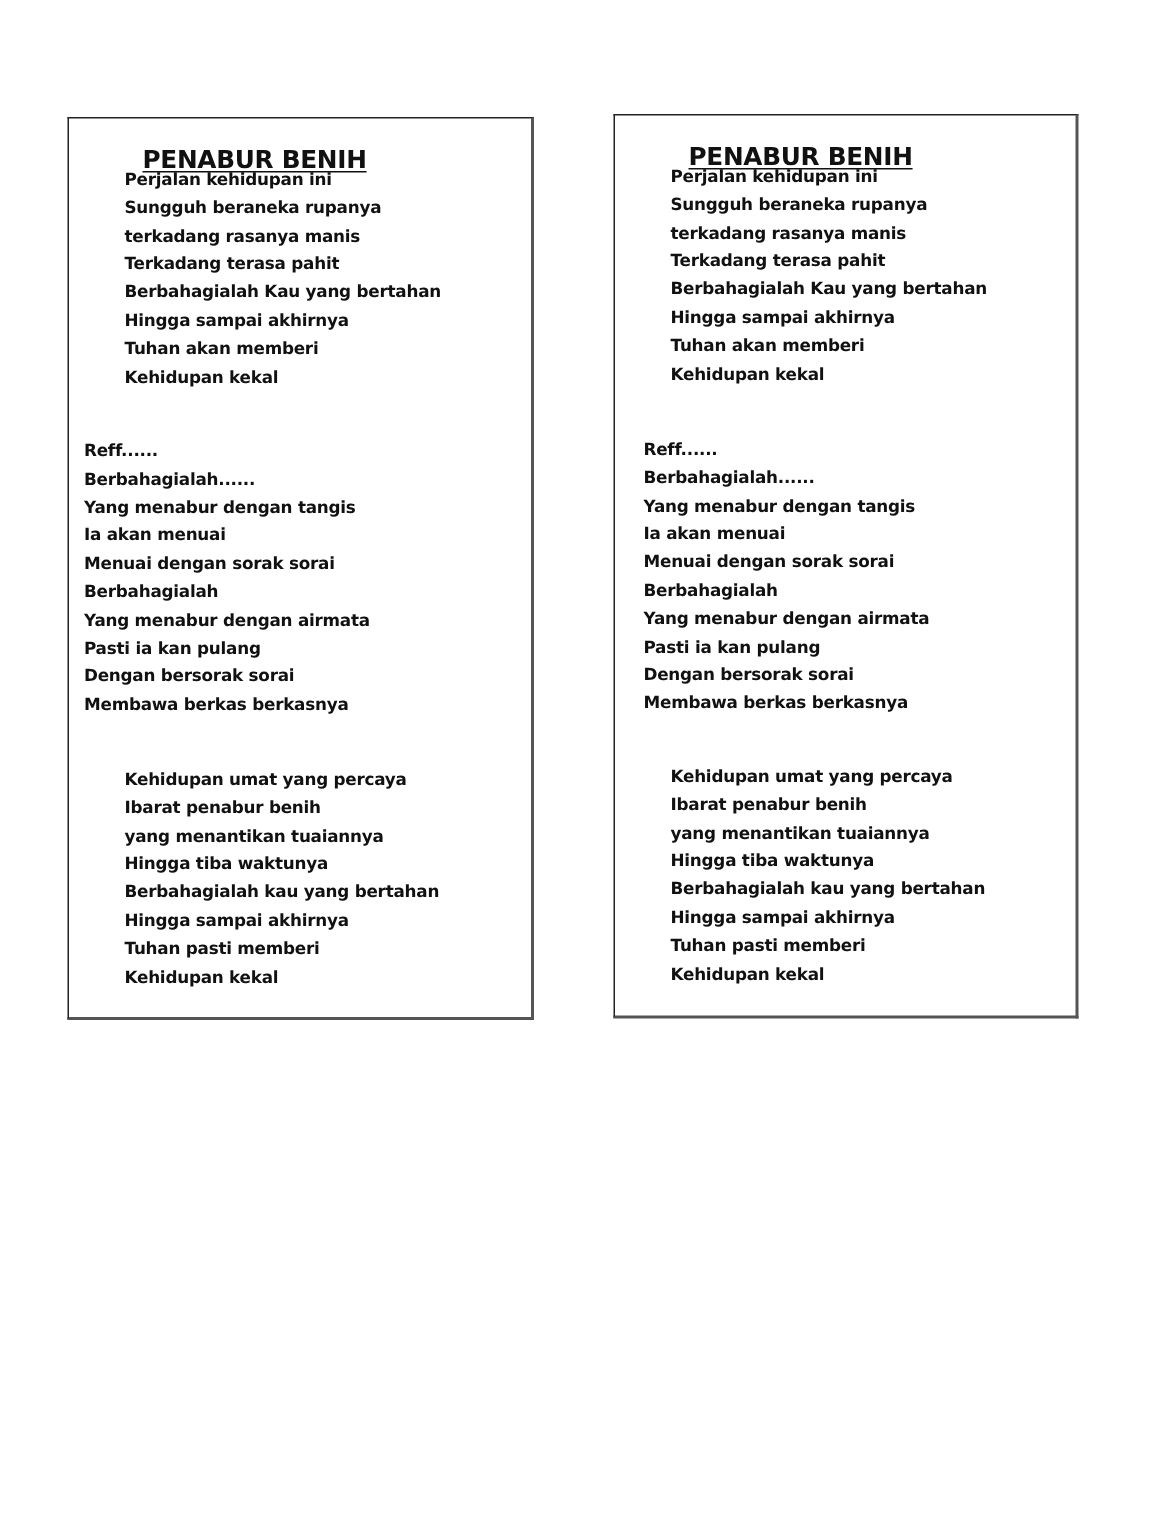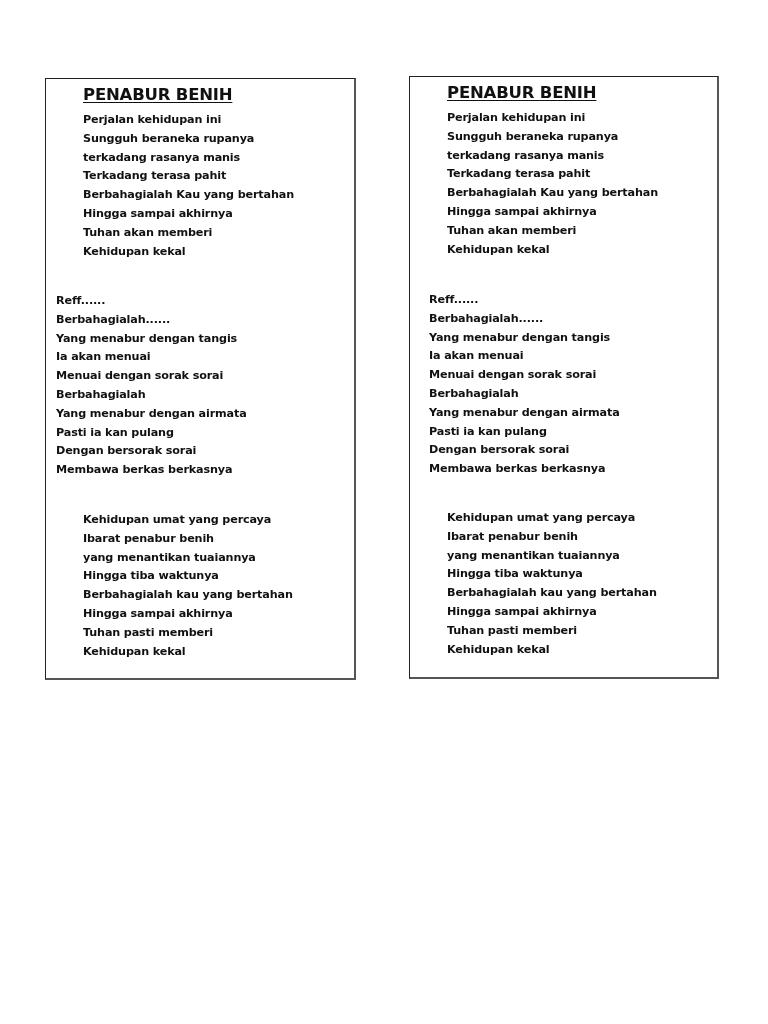--- a/index.html
+++ b/index.html
@@ -29,21 +29,21 @@
 
     .title {
       position: absolute;
       font-family: "DejaVu Sans", sans-serif;
       font-weight: bold;
       font-size: 16.5px;
       text-decoration: underline;
       text-underline-offset: 2px;
       letter-spacing: -0.2px;
       white-space: nowrap;
-      margin: 0;
+      margin: 12px;
     }
     .block {
       position: absolute;
       margin: 0;
       padding: 0;
       list-style: none;
     }
     .line {
       font-size: 11.2px;
       line-height: 18.8px;

